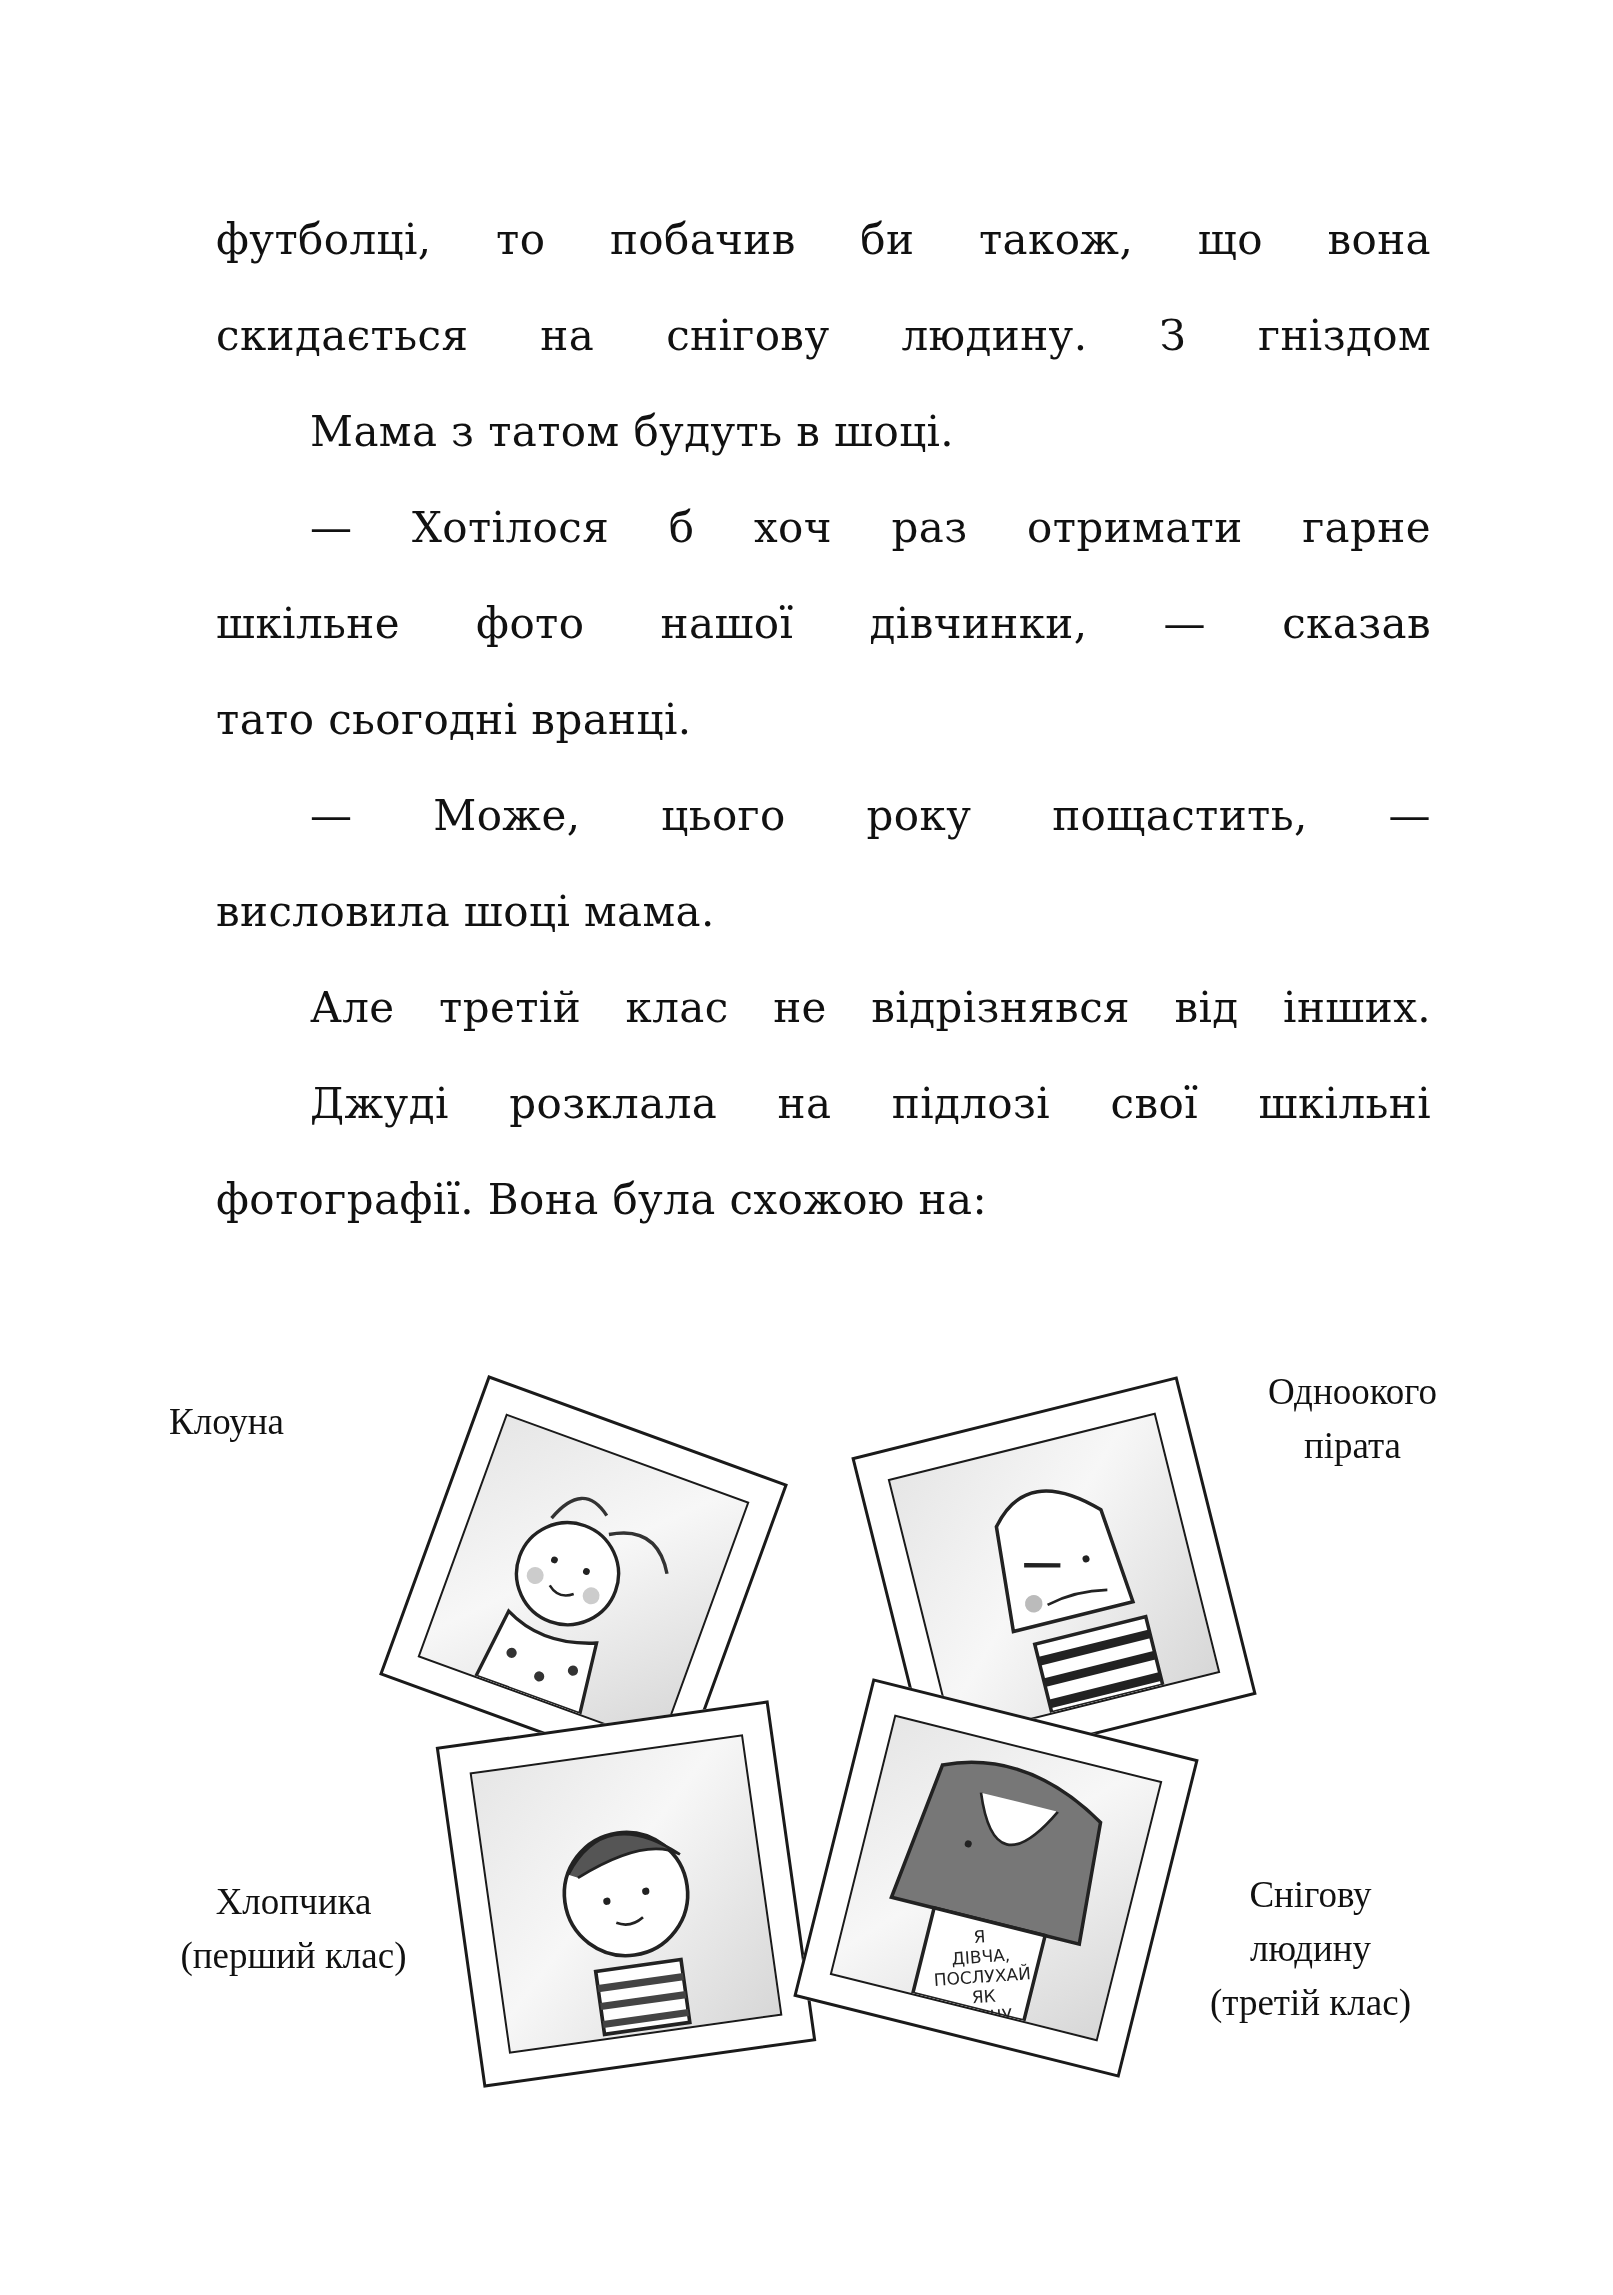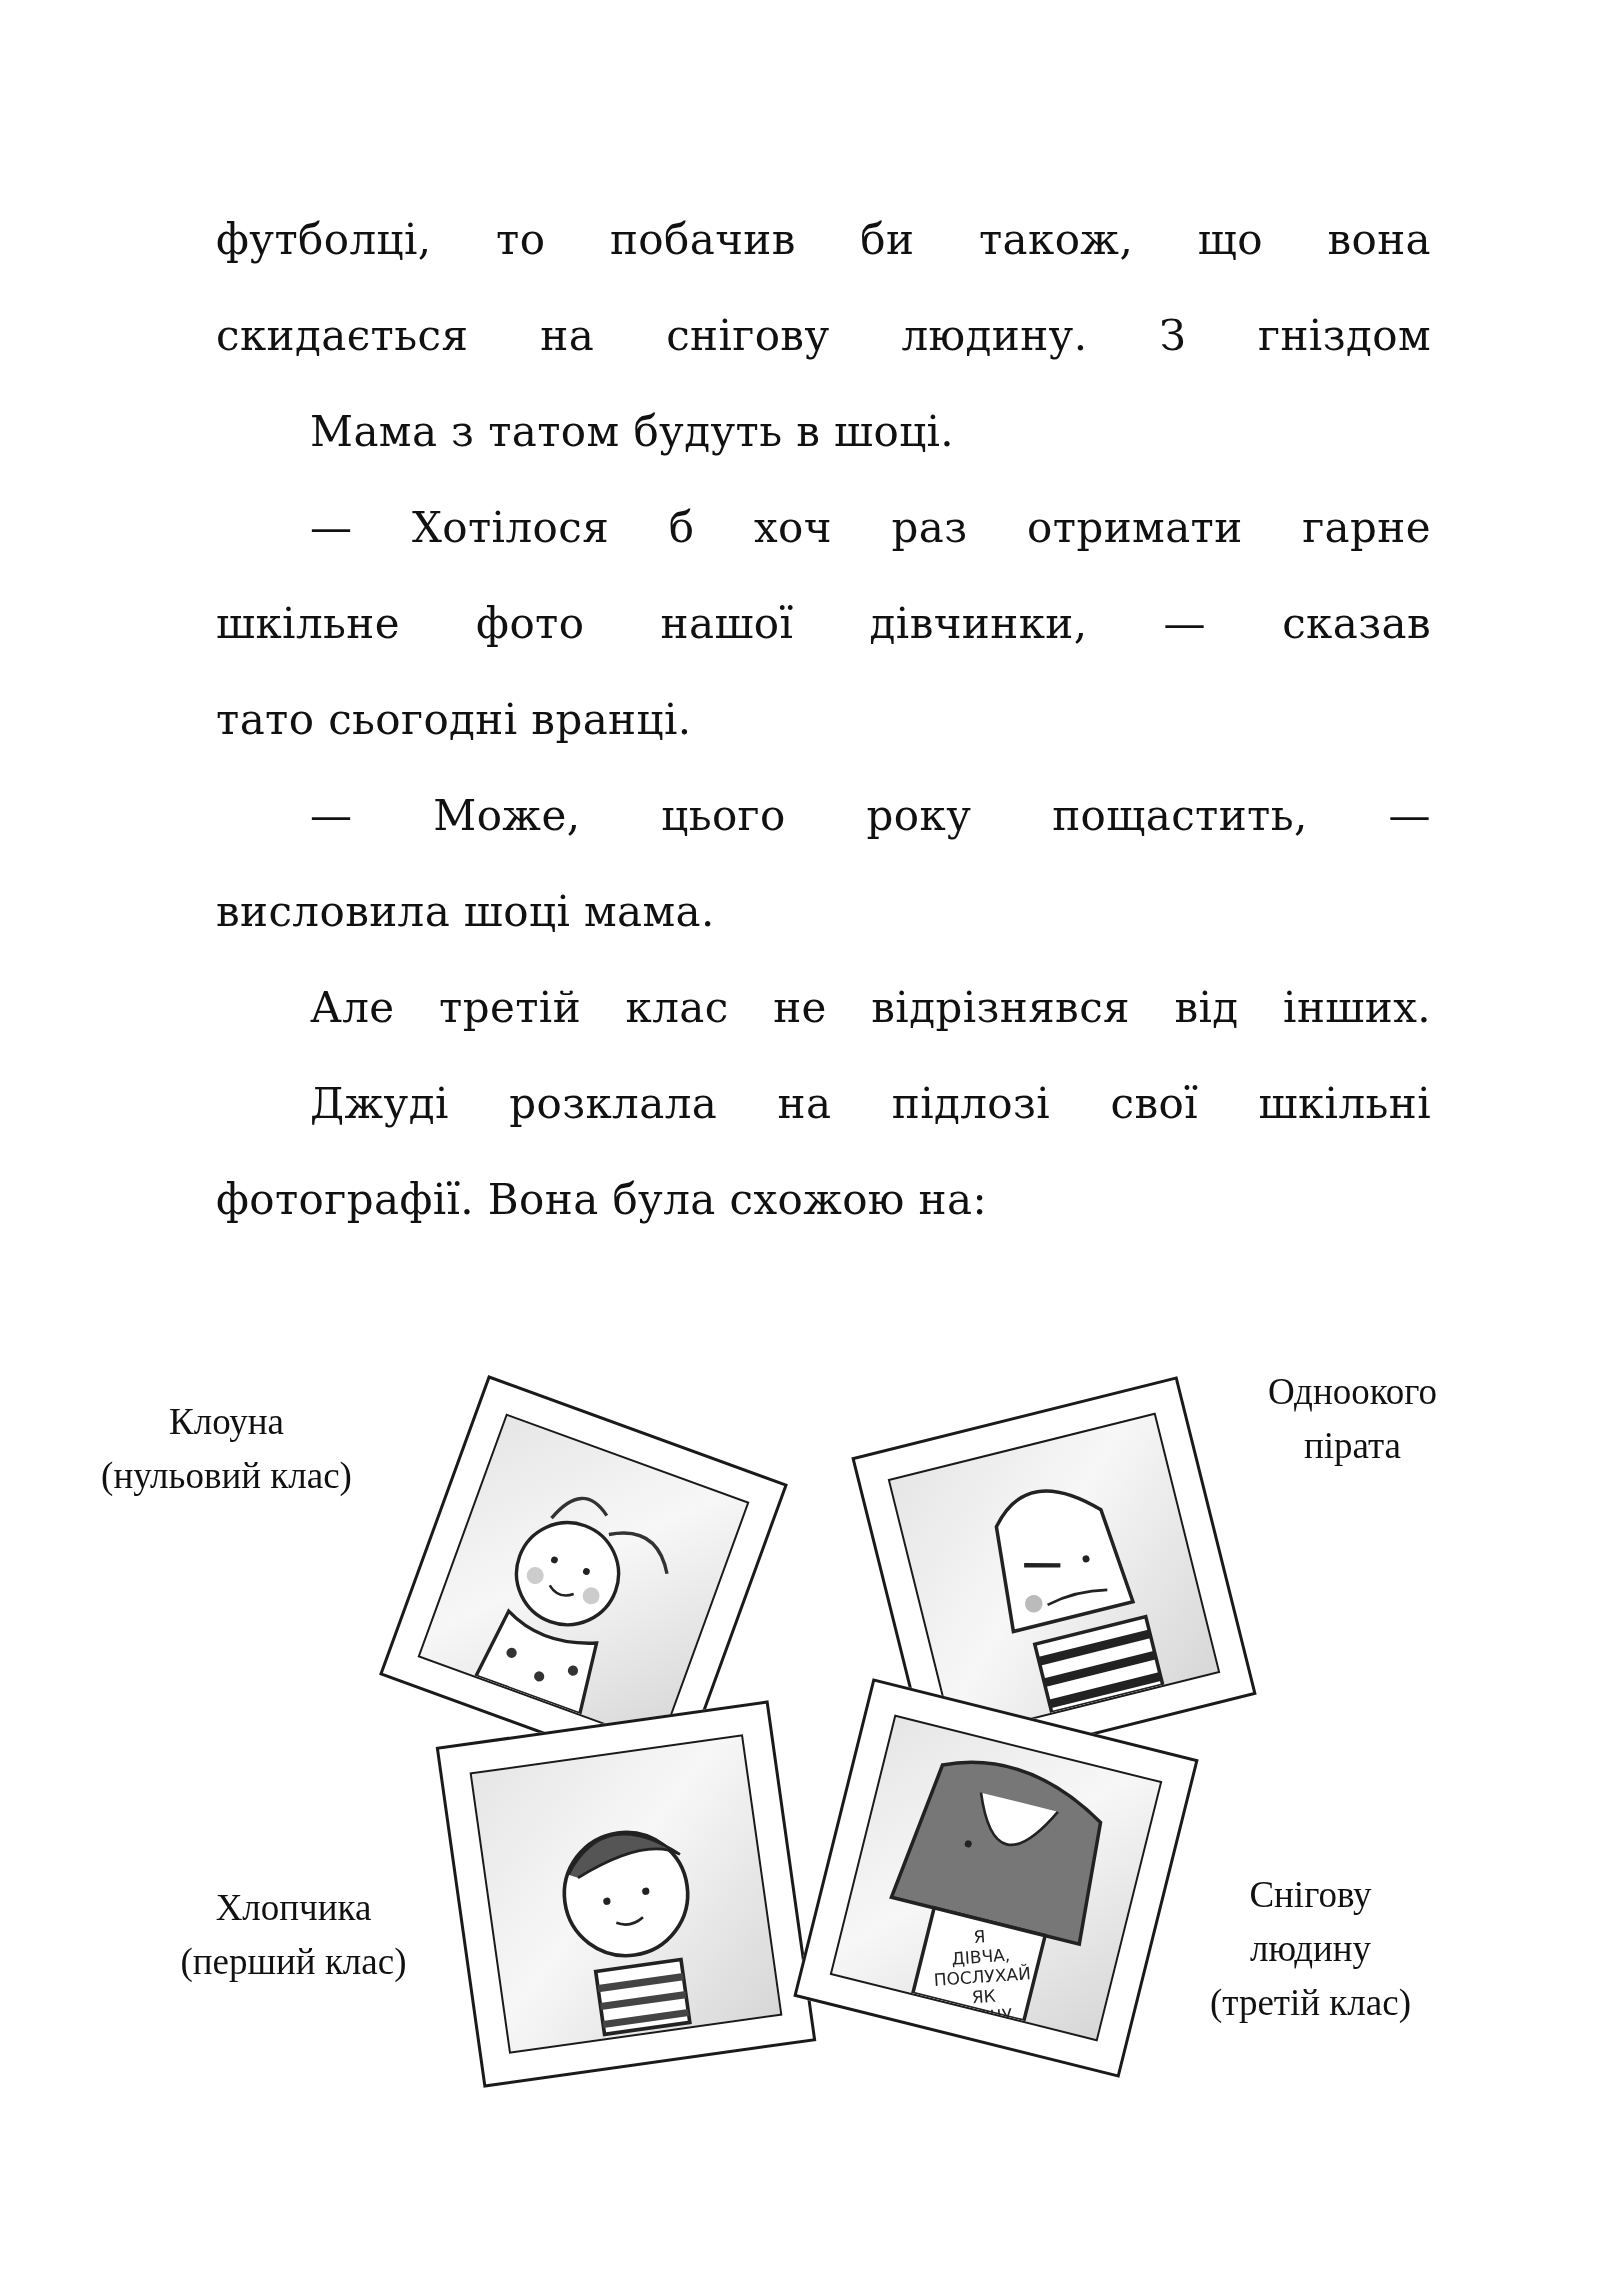--- a/index.html
+++ b/index.html
@@ -31,27 +31,26 @@
   <div class="line last">тато сьогодні вранці.</div>
   <div class="line indent">— Може, цього року пощастить, —</div>
   <div class="line last">висловила шоці мама.</div>
   <div class="line indent">Але третій клас не відрізнявся від інших.</div>
   <div class="line indent">Джуді розклала на підлозі свої шкільні</div>
   <div class="line last">фотографії. Вона була схожою на:</div>
 </div>
 
 <div class="label" style="left:50px; top:1395px; width:353px;">
   <div>Клоуна</div>
-  <div>(нульовий клас)</div>
 </div>
 <div class="label" style="left:1193px; top:1365px; width:319px;">
   <div>Одноокого</div>
   <div>пірата</div>
 </div>
-<div class="label" style="left:134px; top:1875px; width:319px;margin-top:6px;">
+<div class="label" style="left:134px; top:1875px; width:319px;">
   <div>Хлопчика</div>
   <div>(перший клас)</div>
 </div>
 <div class="label" style="left:1151px; top:1848px; width:319px;margin-top:20px;">
   <div>Снігову</div>
   <div>людину</div>
   <div>(третій клас)</div>
 </div>
 
 <div class="photo" style="left:424px; top:1420px; width:319px; height:319px; transform:rotate(20deg);">

